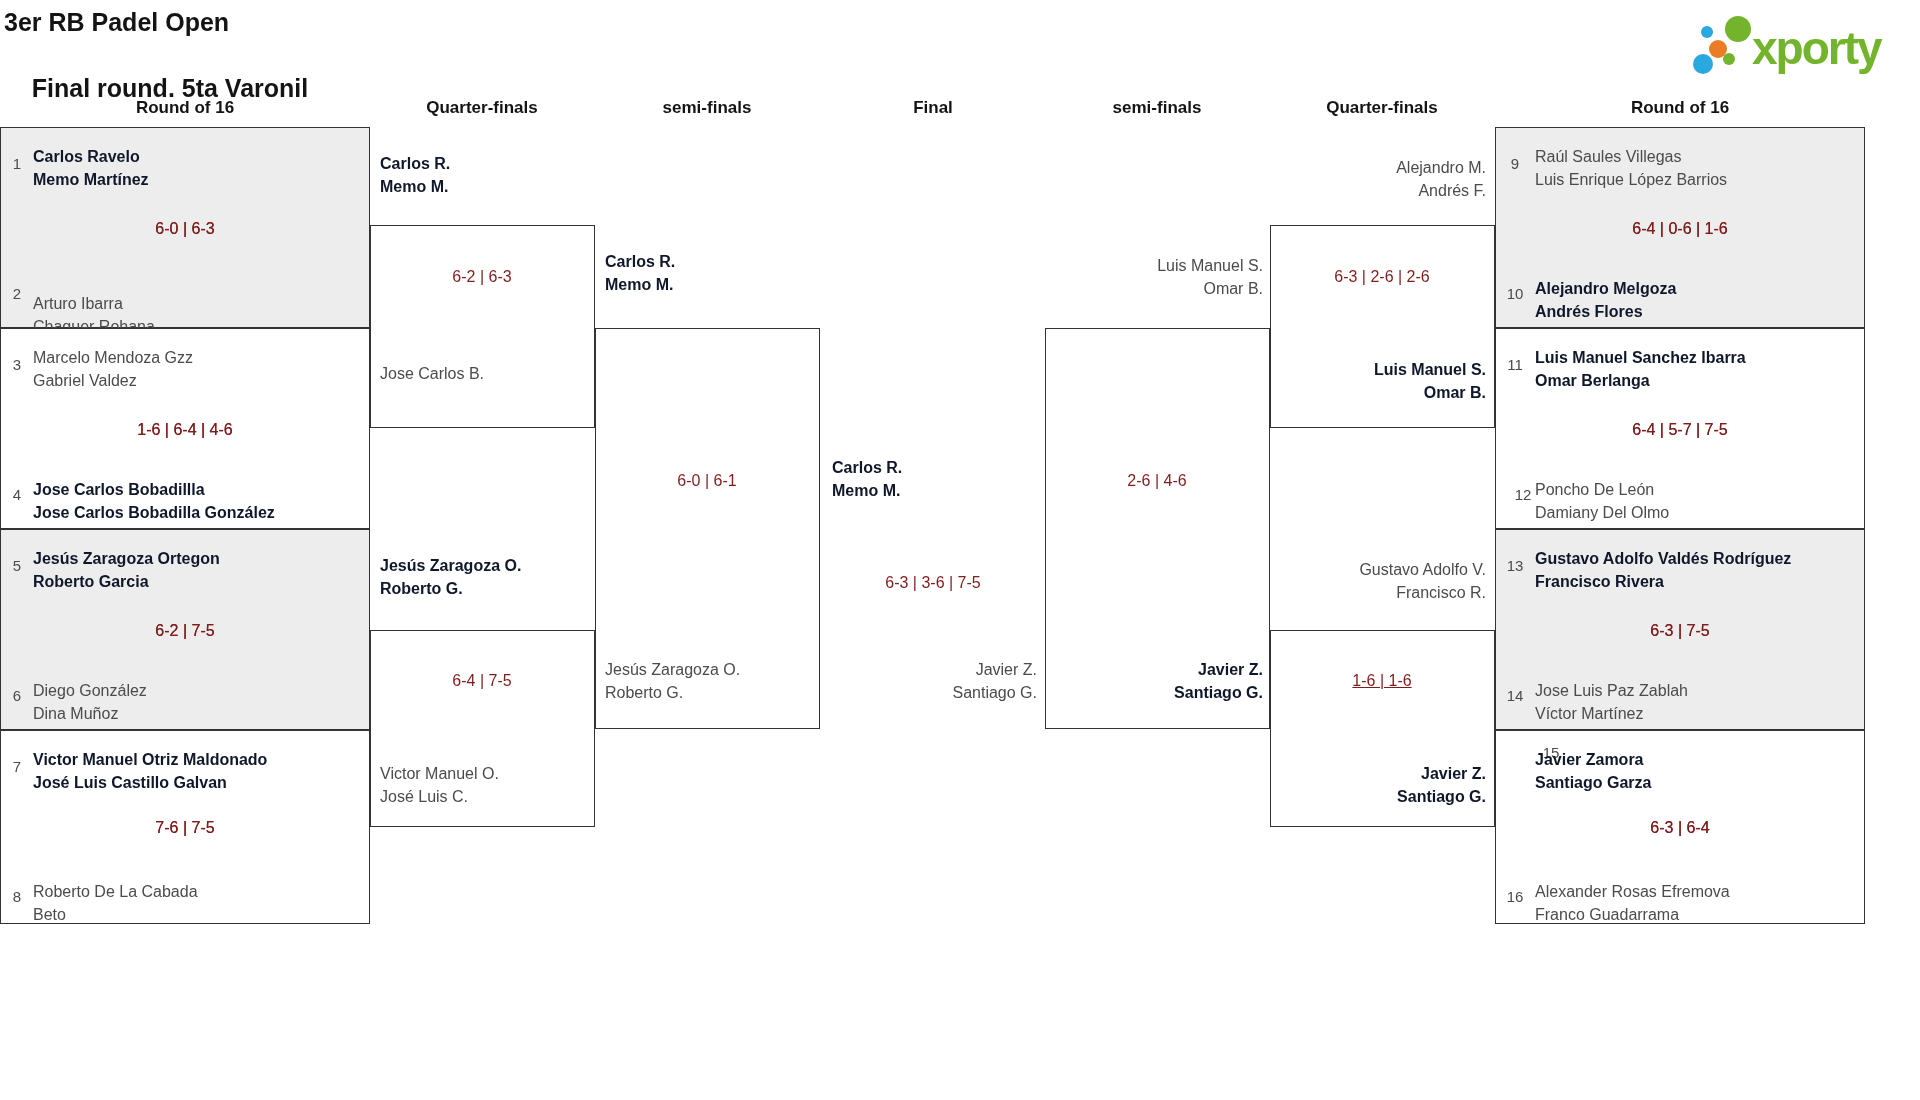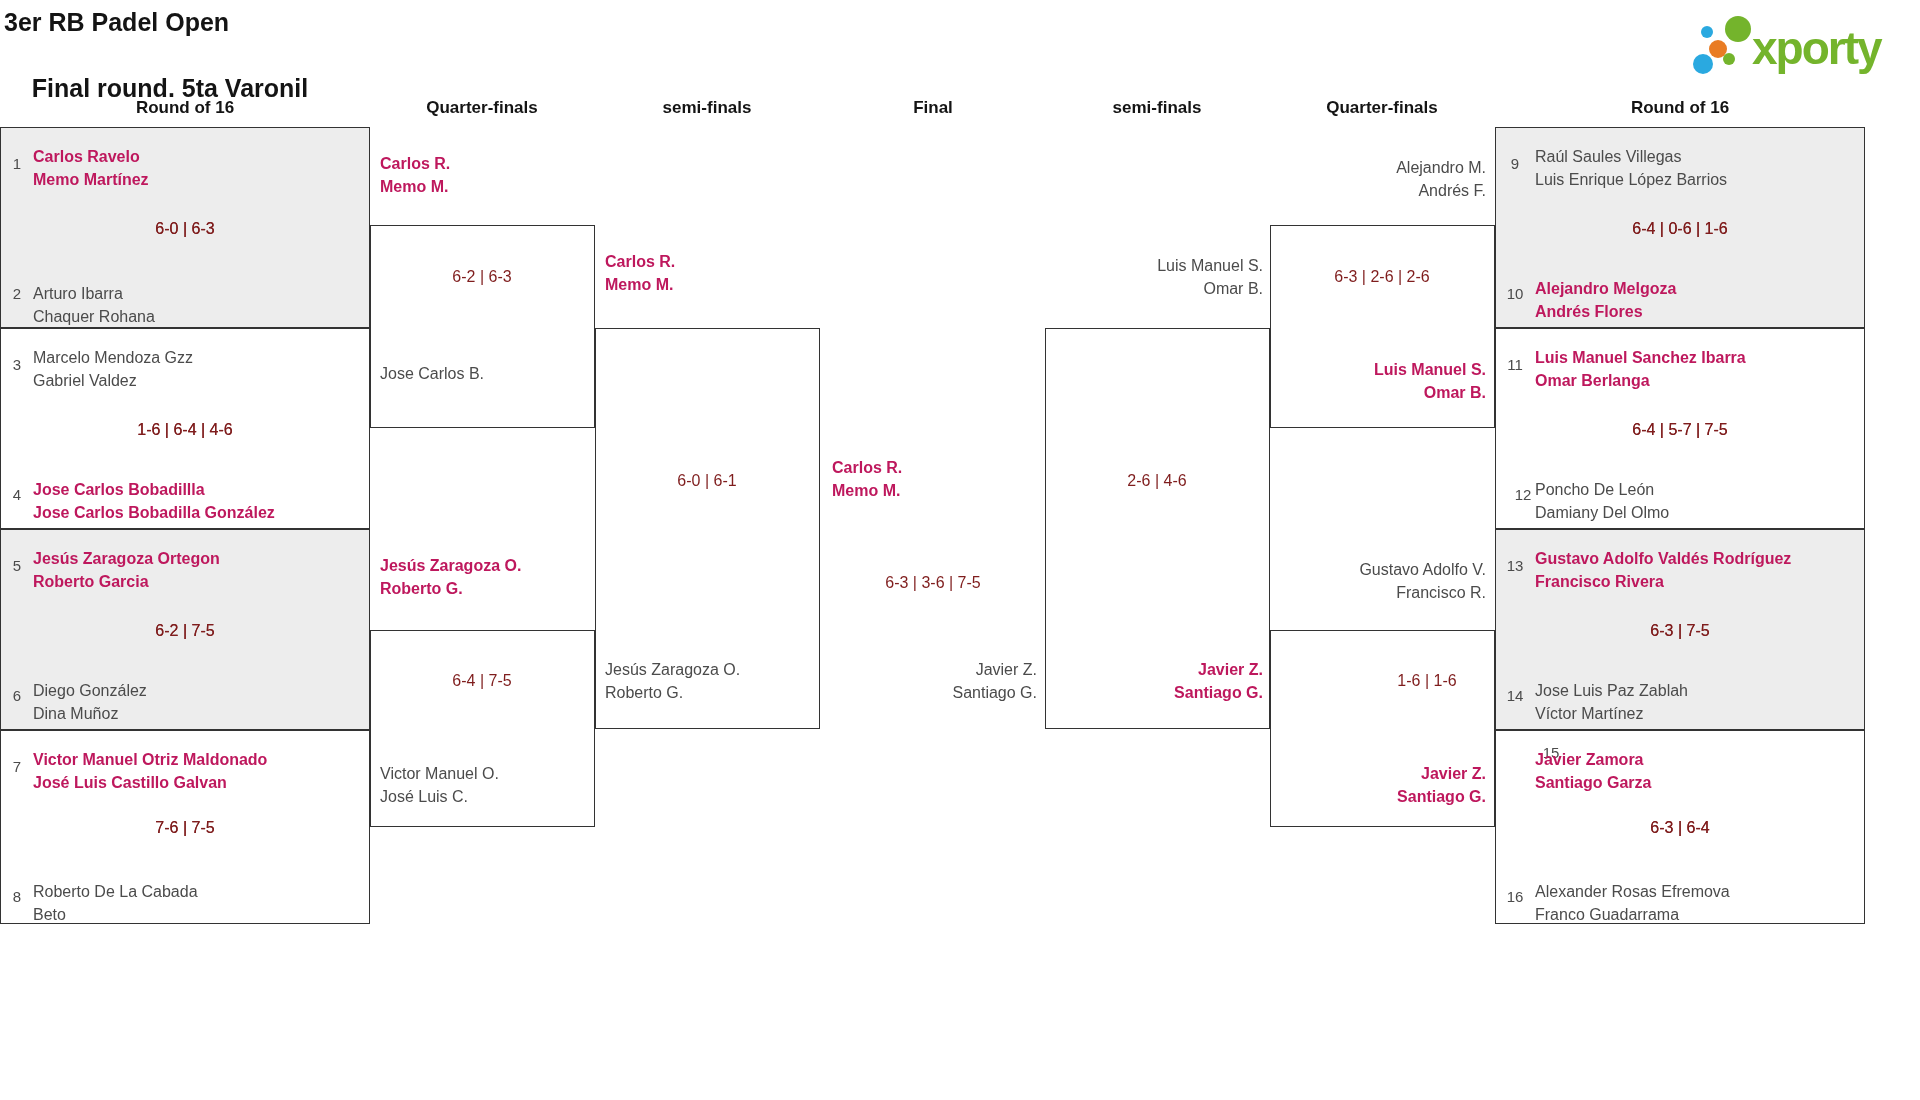--- a/index.html
+++ b/index.html
@@ -7,21 +7,21 @@
        font-family:"Liberation Sans",sans-serif;color:#141414;}
   #bracket{position:absolute;left:0;top:0;width:1920px;height:1100px;}
   .page-title{position:absolute;left:4px;top:6px;font-size:25px;line-height:33px;
               font-weight:700;color:#141414;white-space:pre;}
   .round-header{position:absolute;top:98px;transform:translateX(-50%);
                 font-size:17px;font-weight:700;color:#141414;white-space:nowrap;}
   .box{position:absolute;border:1px solid #333333;box-sizing:border-box;background:#ffffff;}
   .box.shaded{background:#ededed;}
   .box.hollow{background:transparent;}
   .team{position:absolute;font-size:16px;line-height:23px;color:#4b4b4b;white-space:nowrap;}
-  .team.winner{font-weight:700;color:#be185d;}
+  .team.winner{font-weight:700;color:#0f172a;}
   .team.align-right{text-align:right;}
   .score{position:absolute;transform:translateX(-50%);font-size:16px;color:#7f1d1d;white-space:nowrap;}
   .seed{position:absolute;font-size:15px;color:#4b4b4b;width:22px;text-align:center;}
   
   .logo{position:absolute;left:1688px;top:8px;width:232px;height:78px;}
   .logo .dot{position:absolute;border-radius:50%;}
   .logo .word{position:absolute;left:64px;top:13px;font-size:46px;font-weight:800;
               letter-spacing:-2px;color:#74b42c;}
 </style>
 </head>
@@ -54,21 +54,21 @@
     <div class="box hollow" style="left: 1270px; top: 225px; width: 225px; height: 203px;"></div>
     <div class="box hollow" style="left: 1270px; top: 630px; width: 225px; height: 197px;"></div>
     <div class="box shaded" style="left: 0px; top: 127px; width: 370px; height: 201px;"></div>
     <div class="seed" style="left: 6px; top: 155px;">1</div>
     <div class="team winner" style="left: 33px; top: 145px;">
       <div>Carlos Ravelo</div>
       <div>Memo Martínez</div>
     </div>
     <div class="score" style="left: 185px; top: 219.5px;">6-0 | 6-3</div>
     <div class="seed" style="left: 6px; top: 285px;">2</div>
-    <div class="team" style="left: 33px; top: 282px;">
+    <div class="team" style="left: 33px; top: 292px;">
       <div>Arturo Ibarra</div>
       <div>Chaquer Rohana</div>
     </div>
     <div class="score" style="left: 185px; top: 219.5px;">6-0 | 6-3</div>
     <div class="box" style="left: 0px; top: 328px; width: 370px; height: 201px;"></div>
     <div class="seed" style="left: 6px; top: 356px;">3</div>
     <div class="team" style="left: 33px; top: 346px;">
       <div>Marcelo Mendoza Gzz</div>
       <div>Gabriel Valdez</div>
     </div>
@@ -211,14 +211,14 @@
     <div class="team winner align-right" style="top: 762px; right: 434px;">
       <div>Javier Z.</div>
       <div>Santiago G.</div>
     </div>
     <div class="score" style="left: 482px; top: 268px;">6-2 | 6-3</div>
     <div class="score" style="left: 482px; top: 672px;">6-4 | 7-5</div>
     <div class="score" style="left: 707px; top: 472px;">6-0 | 6-1</div>
     <div class="score" style="left: 933px; top: 574px;">6-3 | 3-6 | 7-5</div>
     <div class="score" style="left: 1157px; top: 472px;">2-6 | 4-6</div>
     <div class="score" style="left: 1382px; top: 268px;">6-3 | 2-6 | 2-6</div>
-    <div class="score" style="left: 1427px; top: 672px;">1-6 | 1-6</div>
+    <div class="score" style="left: 1382px; top: 672px; text-decoration: underline;">1-6 | 1-6</div>
   </div>
 
 </body></html>

